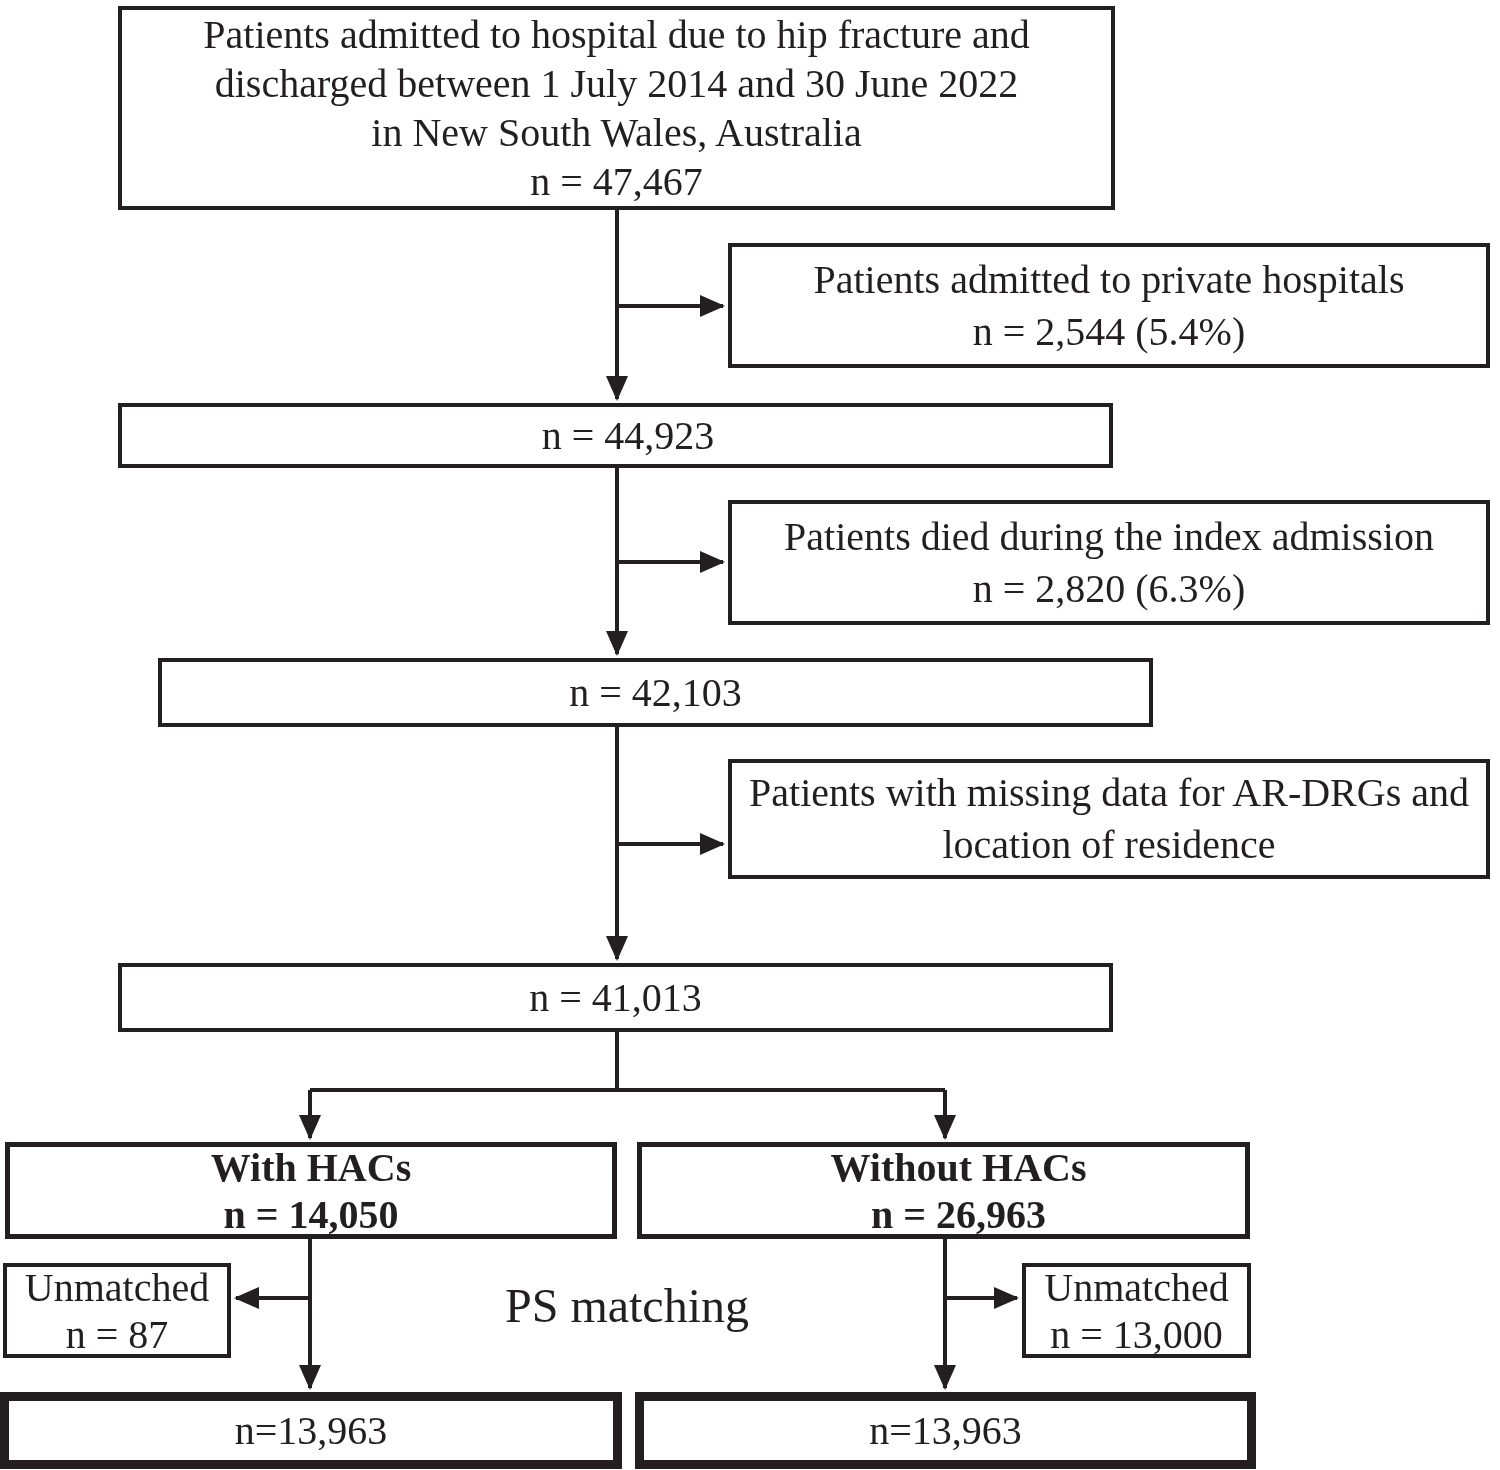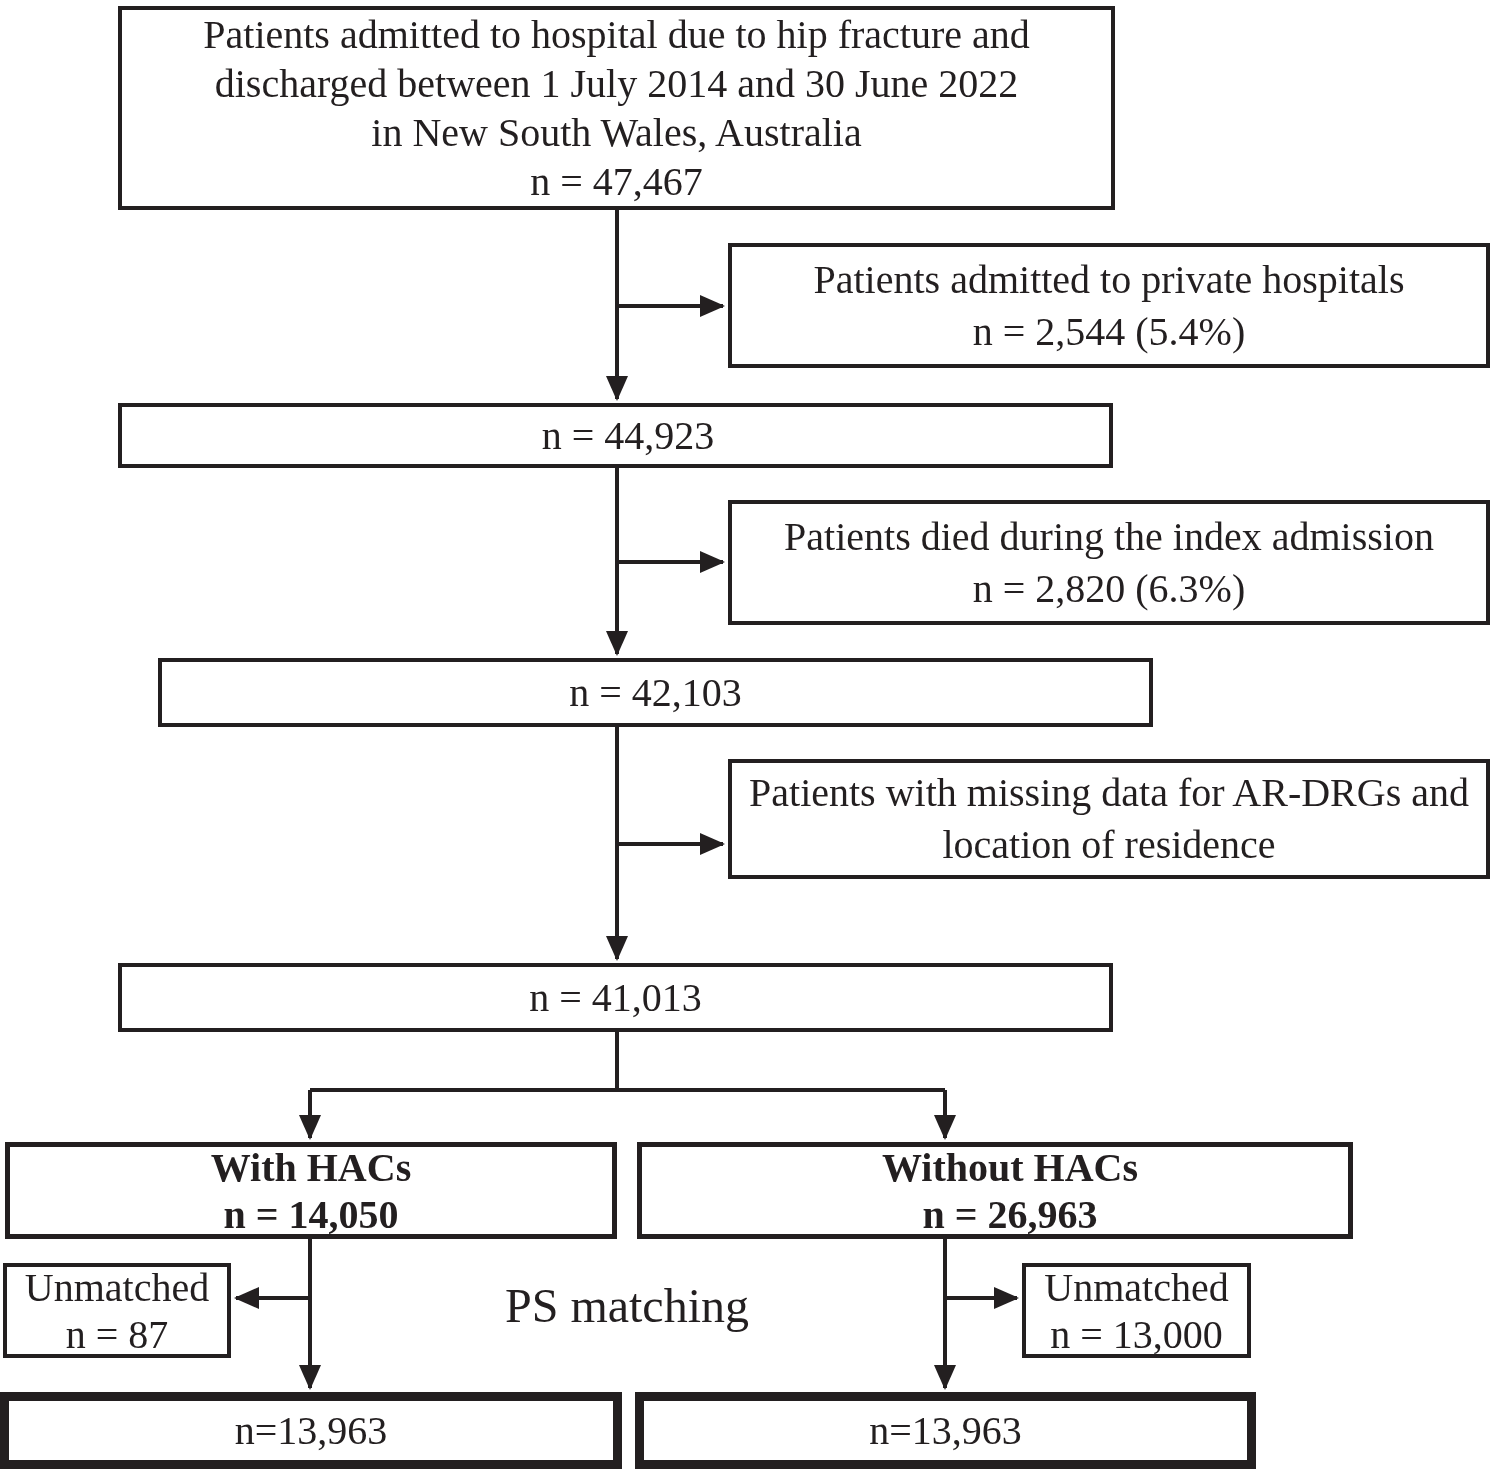--- a/index.html
+++ b/index.html
@@ -107,21 +107,21 @@
 
   <div class="box" style="left:118px; top:963px; width:995px; height:69px;">
     <div>n = 41,013</div>
   </div>
 
   <div class="box bw5 lh47" style="left:5px; top:1142px; width:612px; height:97px;">
     <div>With HACs</div>
     <div>n = 14,050</div>
   </div>
 
-  <div class="box bw5 lh47" style="left:637px; top:1142px; width:716px; height:97px;padding-left:30px;">
+  <div class="box bw5 lh47" style="left:637px; top:1142px; width:613px; height:97px;padding-left:30px;">
     <div>Without HACs</div>
     <div>n = 26,963</div>
   </div>
 
   <div class="box lh47" style="left:3px; top:1263px; width:228px; height:95px;">
     <div>Unmatched</div>
     <div>n = 87</div>
   </div>
 
   <div class="floating-label" style="left:447px; top:1278px; width:360px;">PS matching</div>

